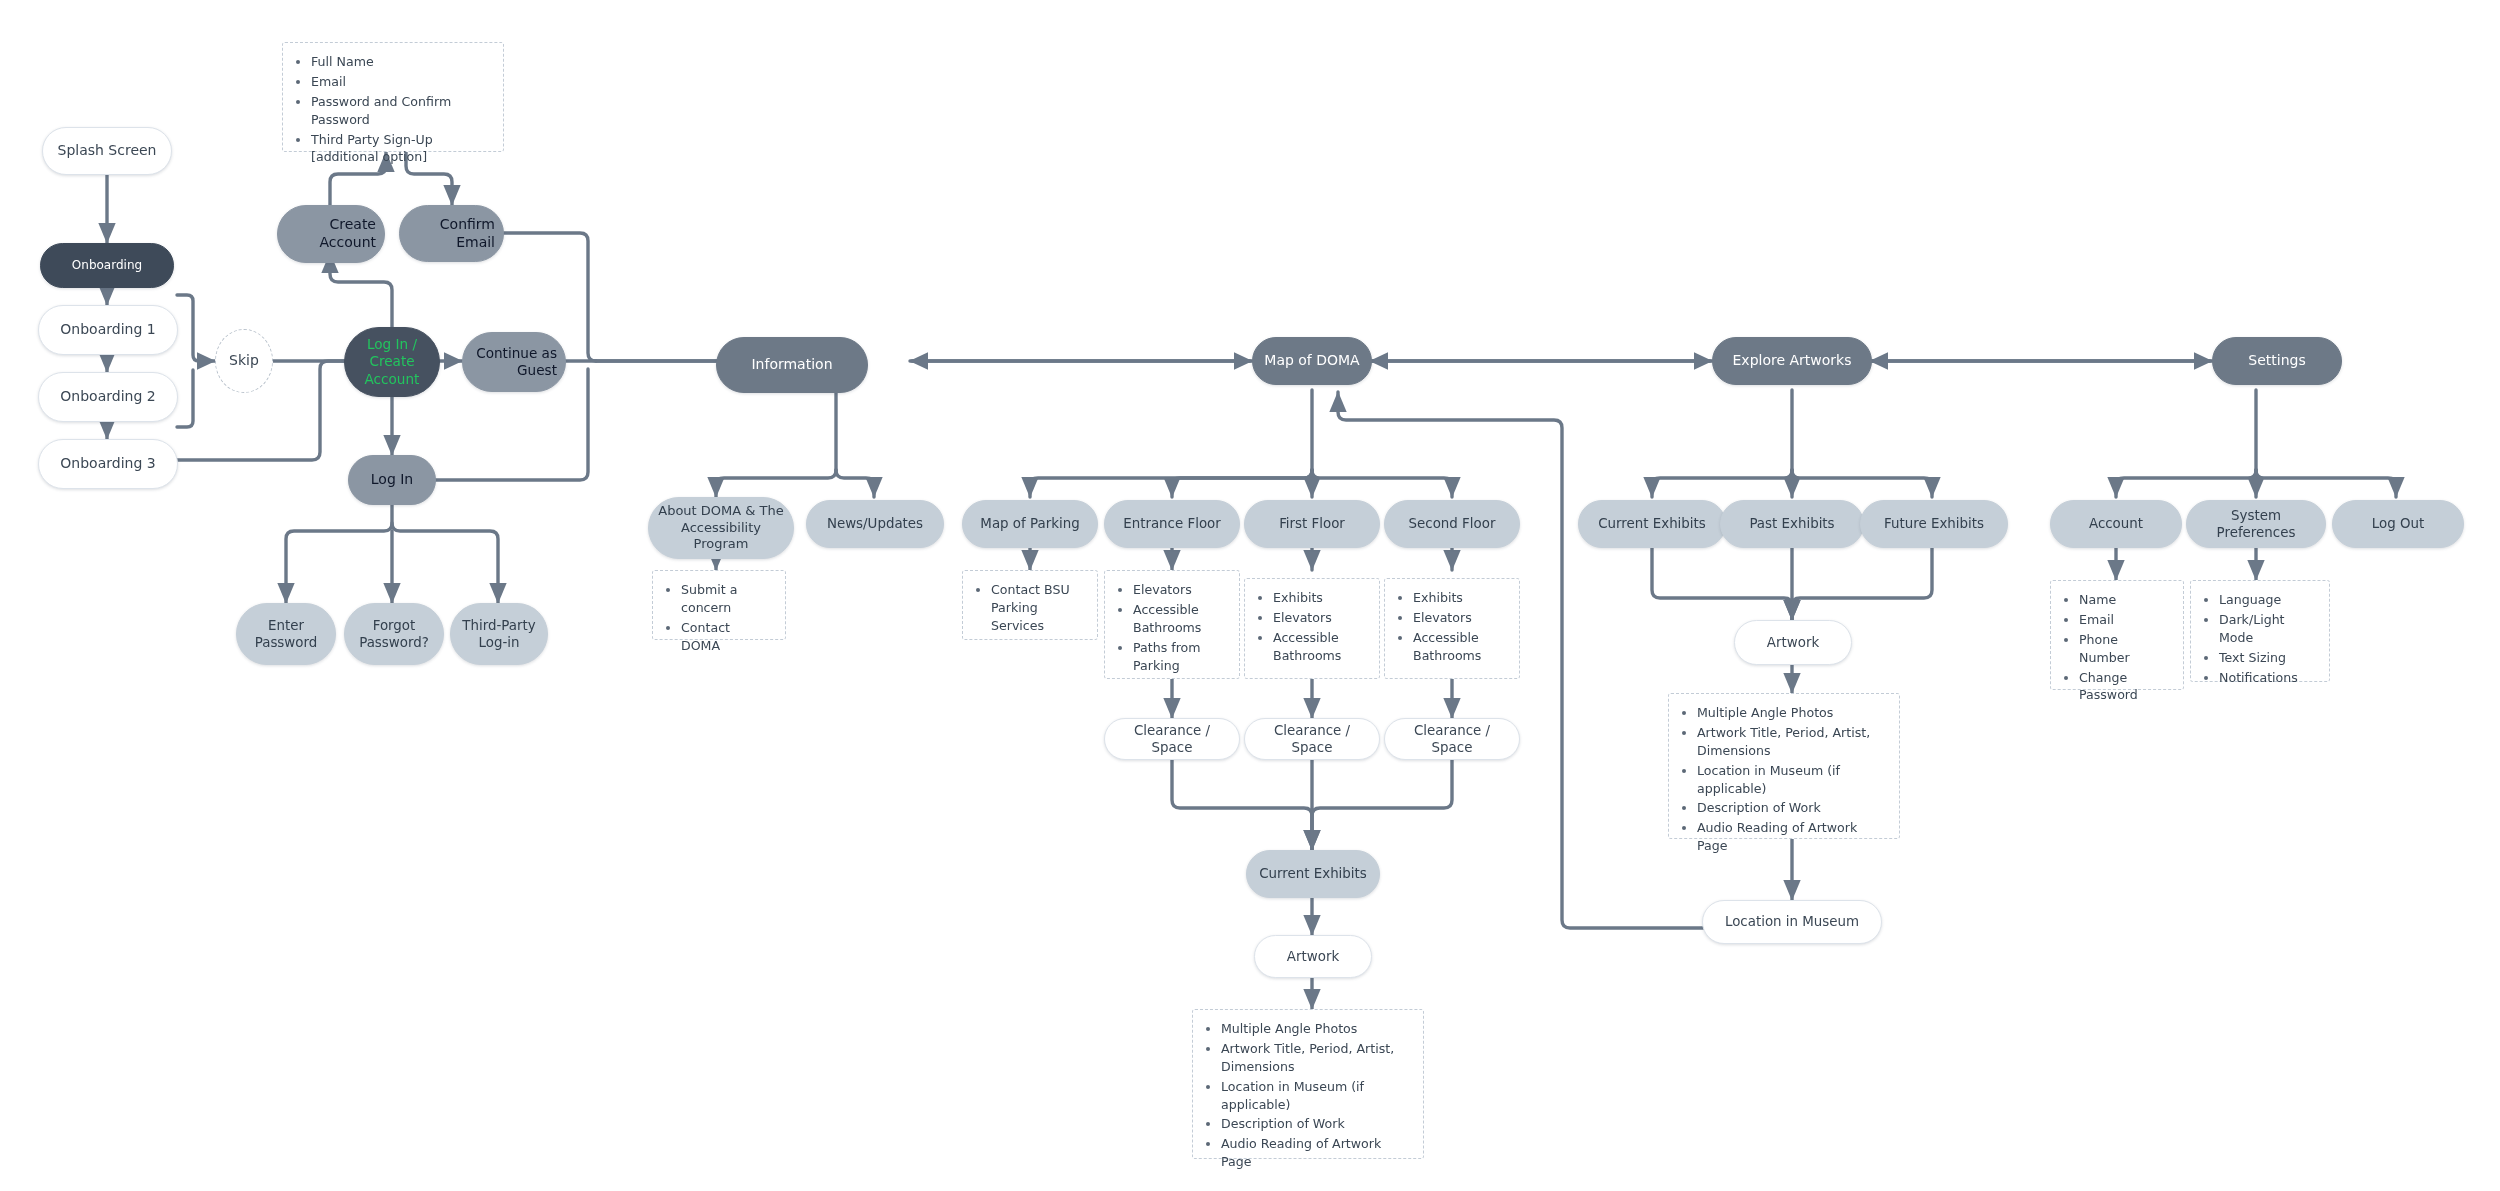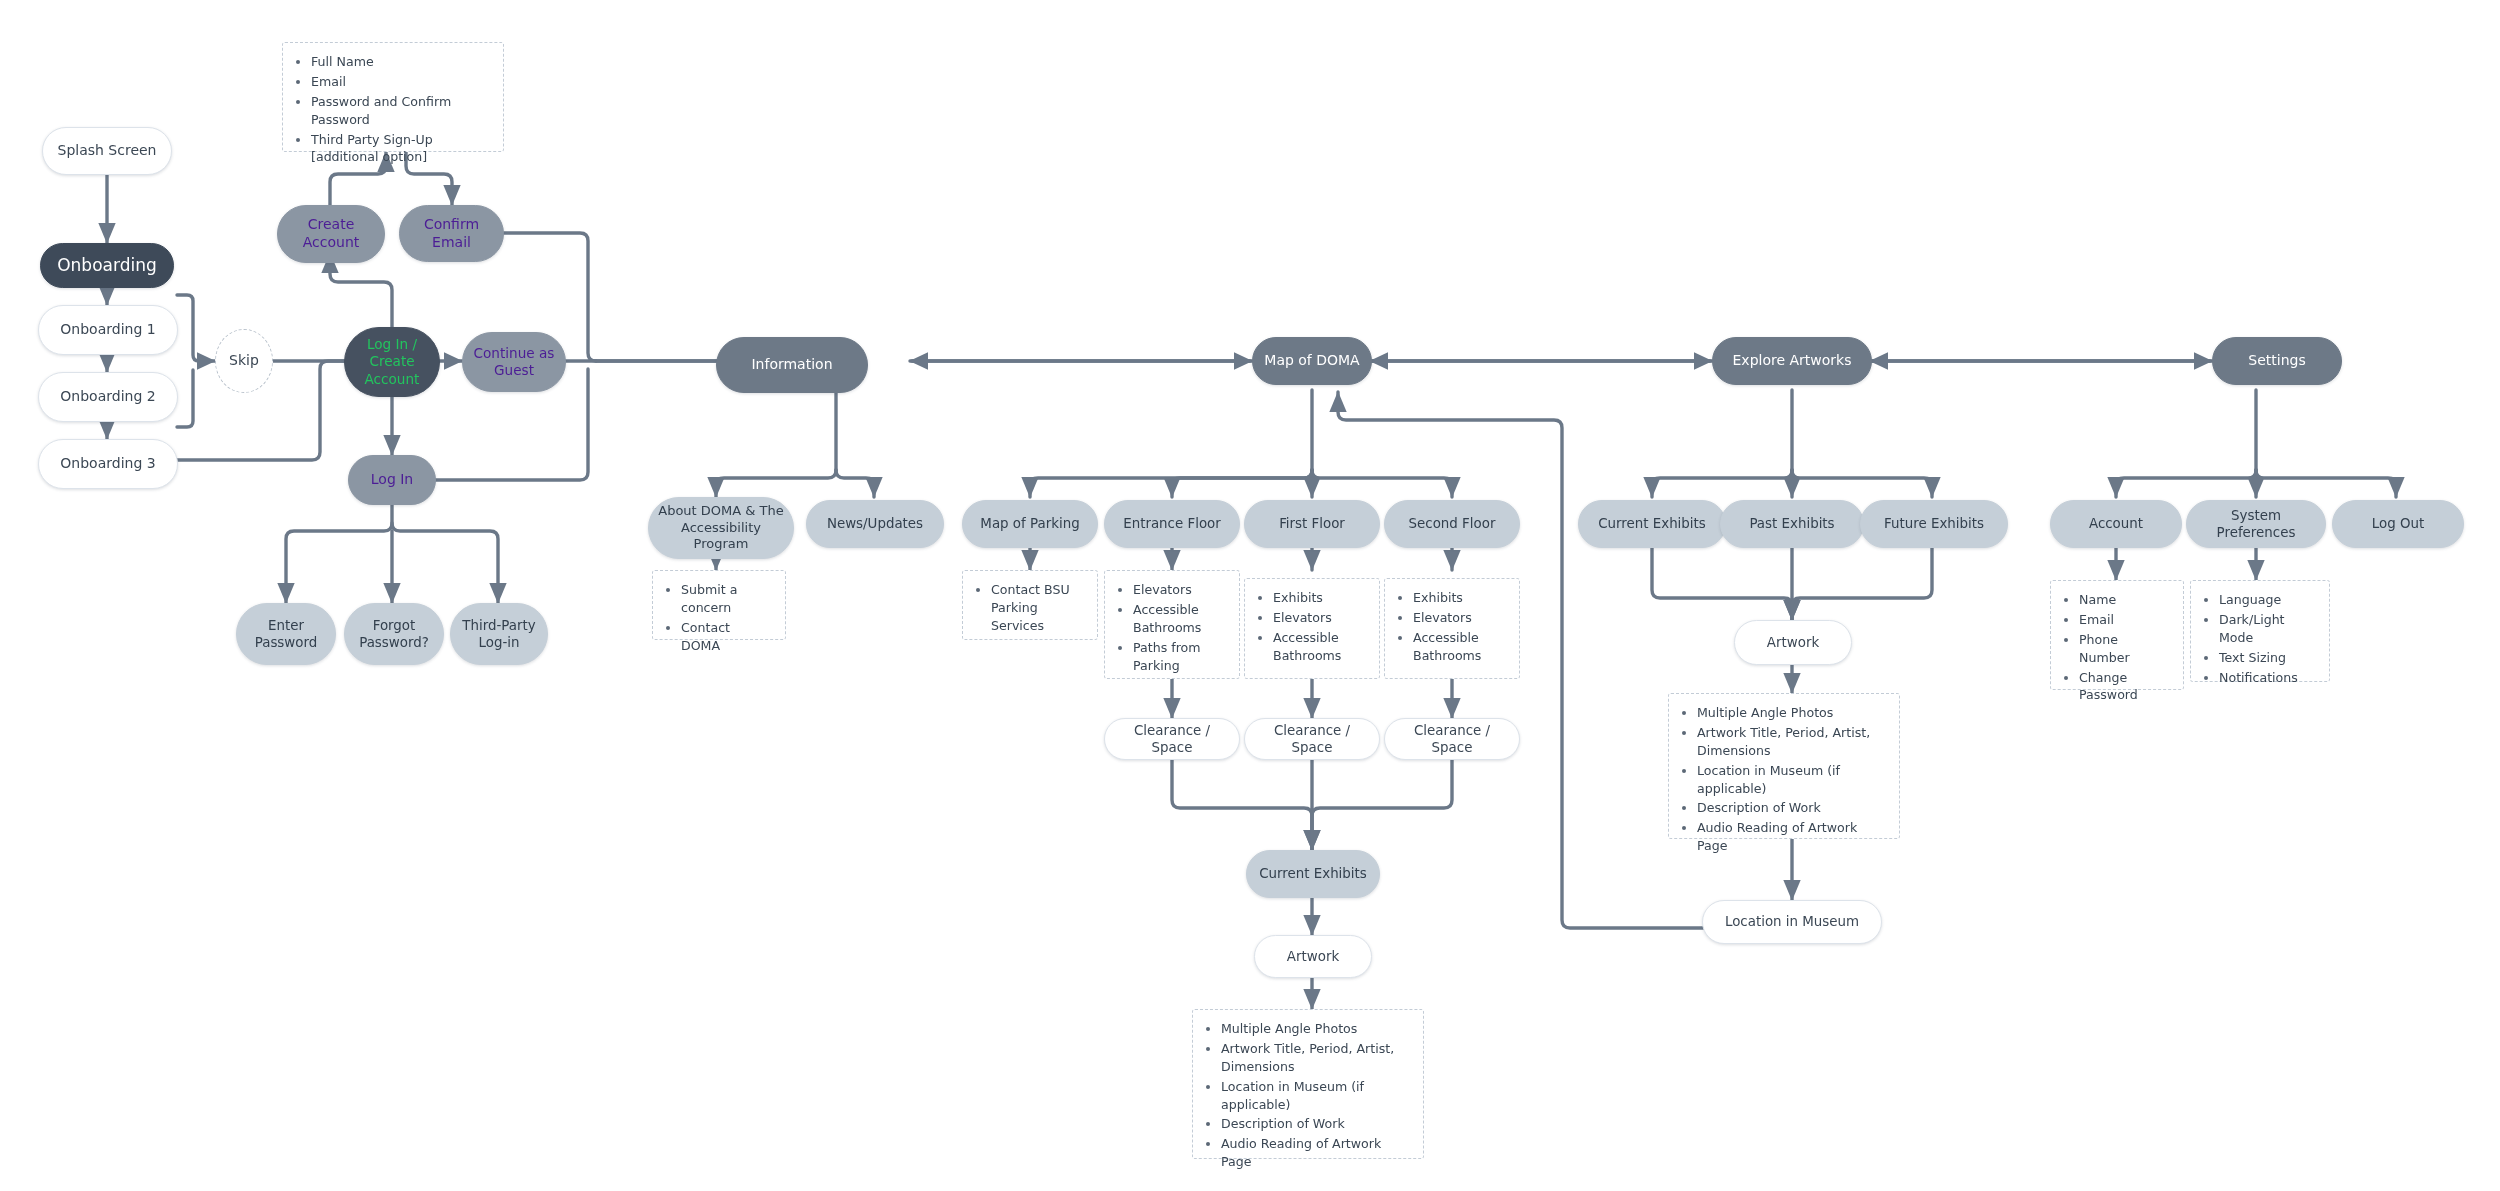--- a/index.html
+++ b/index.html
@@ -18,21 +18,21 @@
     padding:4px 8px;
     box-shadow:0 1px 3px rgba(60,72,88,.18);
   }
   .node span{display:block;}
 
   
   .v-white{background:#ffffff;border:1.5px solid #dde3ea;color:#3b4754;}
   .v-darkest{background:#465160;color:#22c55e;border:1.5px solid #465160;}
   .v-dark{background:#3e4a59;color:#ffffff;border:1.5px solid #3e4a59;}
   .v-mid{background:#6d7987;color:#ffffff;border:1.5px solid #6d7987;}
-  .v-midlight{background:#8b96a3;color:#4c1d95;border:1.5px solid #8b96a3;}
+  .v-midlight{background:#8b96a3;color:#0f172a;border:1.5px solid #8b96a3;text-align:right;}
   .v-pale{background:#c5cfd8;color:#33404e;border:1.5px solid #c5cfd8;}
   .v-dashcircle{
     background:#ffffff;border:1.5px dashed #b9c2cc;color:#3b4754;
     box-shadow:none;border-radius:50%;
   }
 
   .detail{
     position:absolute;box-sizing:border-box;
     background:#ffffff;border:1.3px dashed #c3ccd6;border-radius:3px;
     display:flex;align-items:flex-start;
@@ -157,21 +157,21 @@
       <path d="M2116,543 L2116,580" marker-end="url(#ahs)"></path>
       <path d="M2256,543 L2256,580" marker-end="url(#ahs)"></path>
 
     </g>
   </svg>
 
   <div class="node v-white" style="left:42px;top:127px;width:130px;height:48px;font-size:14px;">
     <span>Splash Screen</span>
   </div>
 
-  <div class="node v-dark" style="left:40px;top:243px;width:134px;height:45px;font-size:17px;">
+  <div class="node v-dark" style="left:40px;top:243px;width:134px;height:45px;font-size:12px;">
     <span>Onboarding</span>
   </div>
 
   <div class="node v-white" style="left:38px;top:305px;width:140px;height:50px;font-size:14px;">
     <span>Onboarding 1</span>
   </div>
 
   <div class="node v-white" style="left:38px;top:372px;width:140px;height:50px;font-size:14px;">
     <span>Onboarding 2</span>
   </div>

